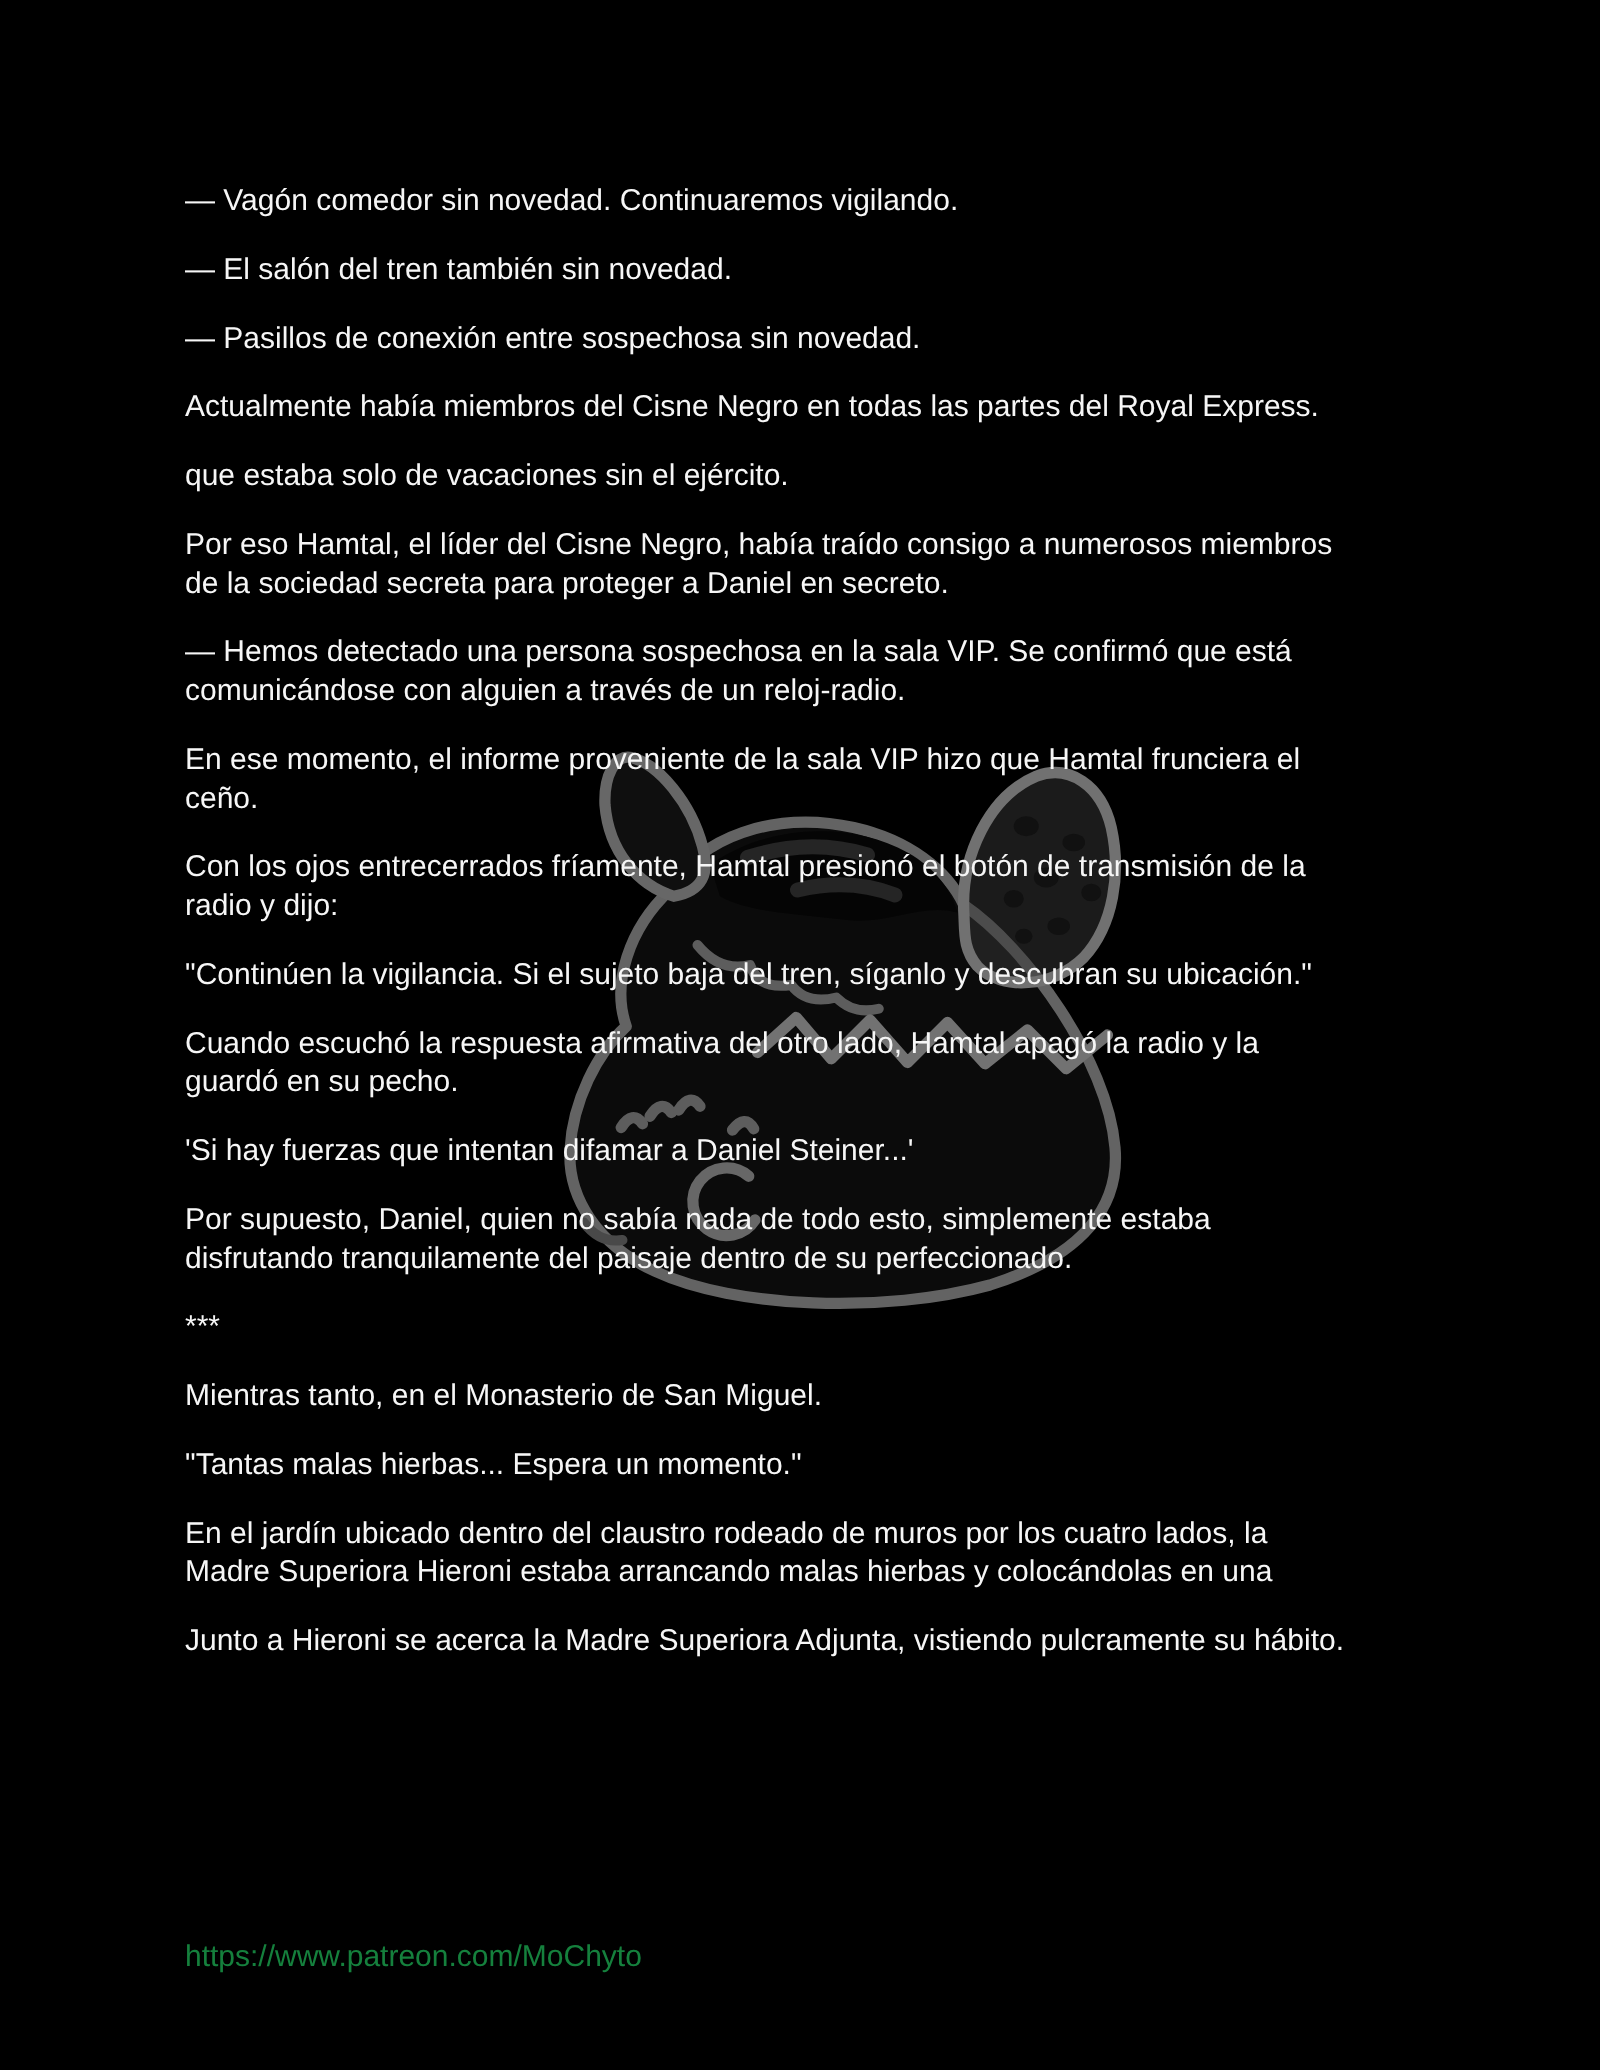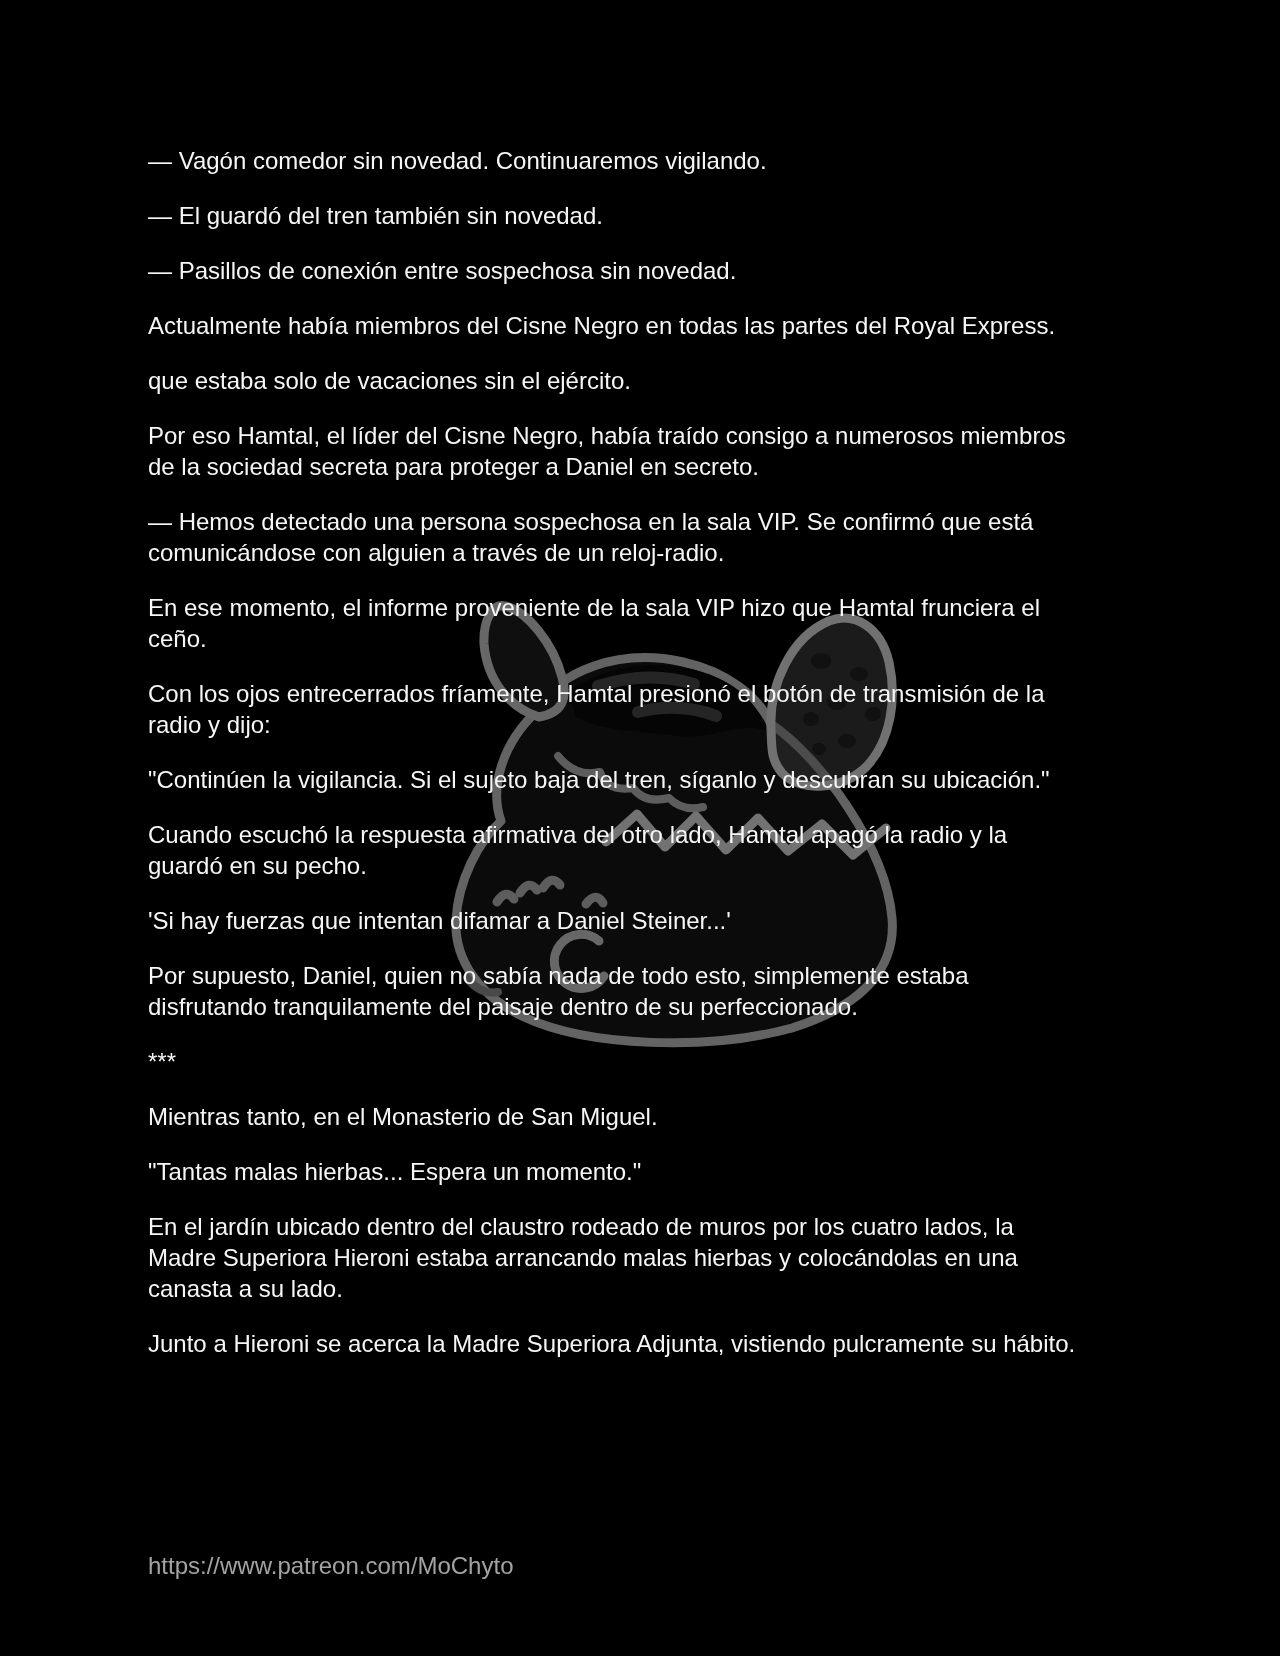--- a/index.html
+++ b/index.html
@@ -37,21 +37,21 @@
     font-size: 24px;
     line-height: 31px;
     font-weight: 400;
   }
   .para { margin: 0 0 24px 0; }
   .line { white-space: nowrap; }
   .footer {
     position: absolute;
     left: 148px;
     top: 1550px;
-    color: #a3a3a3;
+    color: #15803d;
     font-family: "Liberation Sans", sans-serif;
     font-size: 24px;
     line-height: 31px;
     white-space: nowrap;
   }
 </style>
 </head>
 <body>
 
 <div class="page">
@@ -91,21 +91,21 @@
       <path d="M 159,351 a 27,27 0 1 0 5,35" stroke="#7a7a7a" stroke-width="9"></path>
       <path d="M 27,388 q 13,17 31,14" stroke="#565656" stroke-width="8"></path>
     </g>
   </svg>
 
   <main class="content">
     <div class="para">
       <div class="line">— Vagón comedor sin novedad. Continuaremos vigilando.</div>
     </div>
     <div class="para">
-      <div class="line">— El guardó del tren también sin novedad.</div>
+      <div class="line">— El salón del tren también sin novedad.</div>
     </div>
     <div class="para">
       <div class="line">— Pasillos de conexión entre sospechosa sin novedad.</div>
     </div>
     <div class="para">
       <div class="line">Actualmente había miembros del Cisne Negro en todas las partes del Royal Express.</div>
     </div>
     <div class="para">
       <div class="line">que estaba solo de vacaciones sin el ejército.</div>
     </div>
@@ -144,21 +144,20 @@
     </div>
     <div class="para">
       <div class="line">Mientras tanto, en el Monasterio de San Miguel.</div>
     </div>
     <div class="para">
       <div class="line">"Tantas malas hierbas... Espera un momento."</div>
     </div>
     <div class="para">
       <div class="line">En el jardín ubicado dentro del claustro rodeado de muros por los cuatro lados, la</div>
       <div class="line">Madre Superiora Hieroni estaba arrancando malas hierbas y colocándolas en una</div>
-      <div class="line">canasta a su lado.</div>
     </div>
     <div class="para">
       <div class="line">Junto a Hieroni se acerca la Madre Superiora Adjunta, vistiendo pulcramente su hábito.</div>
     </div>
   </main>
 
   <div class="footer">https://www.patreon.com/MoChyto</div>
 
 </div>
 

